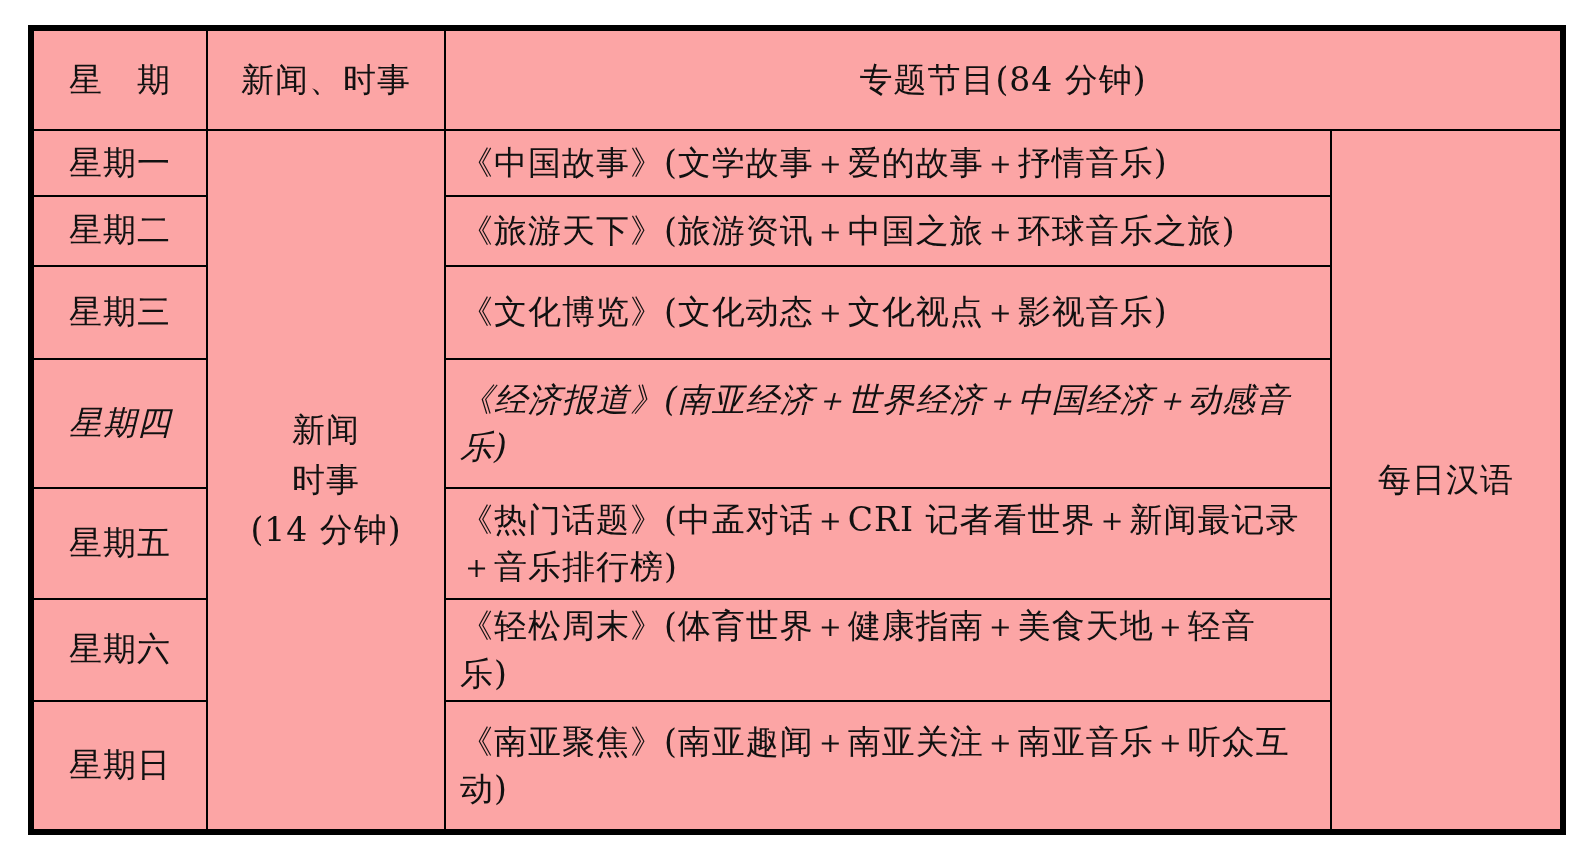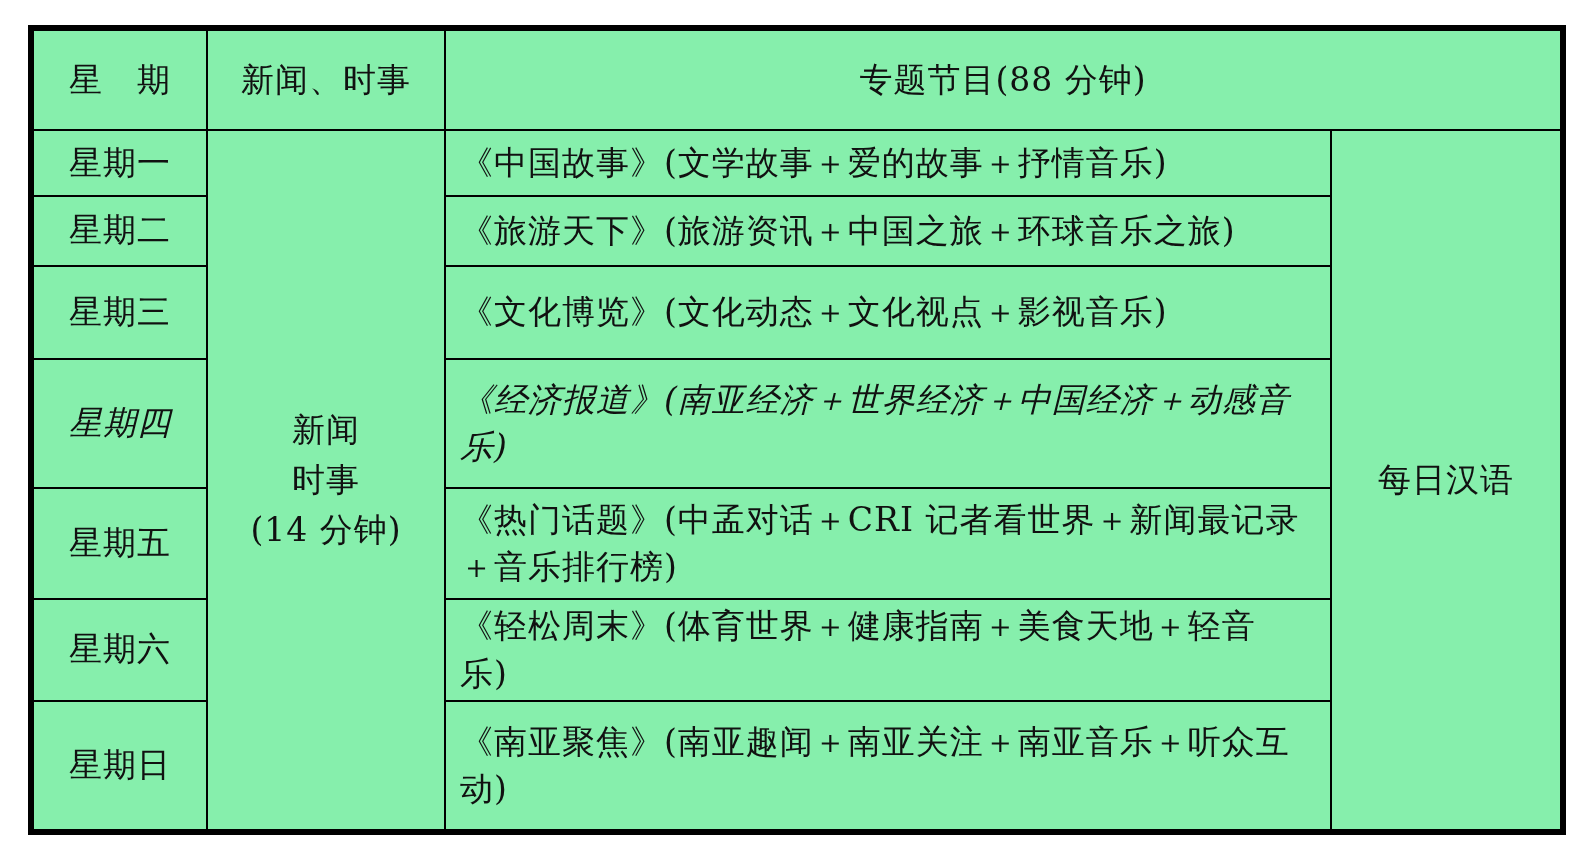--- a/index.html
+++ b/index.html
@@ -27,21 +27,21 @@
   }
   col.c-day  { width: 176px; }
   col.c-news { width: 238px; }
   col.c-prog { width: 886px; }
   col.c-daily{ width: 232px; }
   td, th {
     border: 2px solid #000000;
     font-size: 33px;
     font-weight: normal;
     color: #111111;
-    background: #86efac;
+    background: #fca5a5;
     vertical-align: middle;
     letter-spacing: 1px;
   }
   tr.r-header { height: 100px; }
   tr.r-1 { height: 64px; }
   tr.r-2 { height: 68px; }
   tr.r-3 { height: 91px; }
   tr.r-4 { height: 126px; font-style: italic; }
   tr.r-5 { height: 108px; }
   tr.r-6 { height: 85px; }
@@ -68,21 +68,21 @@
     <colgroup>
       <col class="c-day">
       <col class="c-news">
       <col class="c-prog">
       <col class="c-daily">
     </colgroup>
     <tbody>
       <tr class="r-header">
         <td class="cell-center">星　期</td>
         <td class="cell-center">新闻、时事</td>
-        <td class="cell-center" colspan="2">专题节目(88 分钟)</td>
+        <td class="cell-center" colspan="2">专题节目(84 分钟)</td>
       </tr>
       <tr class="r-1">
         <td class="cell-center">星期一</td>
         <td class="cell-center" rowspan="7">
           <div class="news-line">新闻</div>
           <div class="news-line">时事</div>
           <div class="news-line">(14 分钟)</div>
         </td>
         <td class="cell-program">《中国故事》(文学故事＋爱的故事＋抒情音乐)</td>
         <td class="cell-center" rowspan="7">每日汉语</td>

